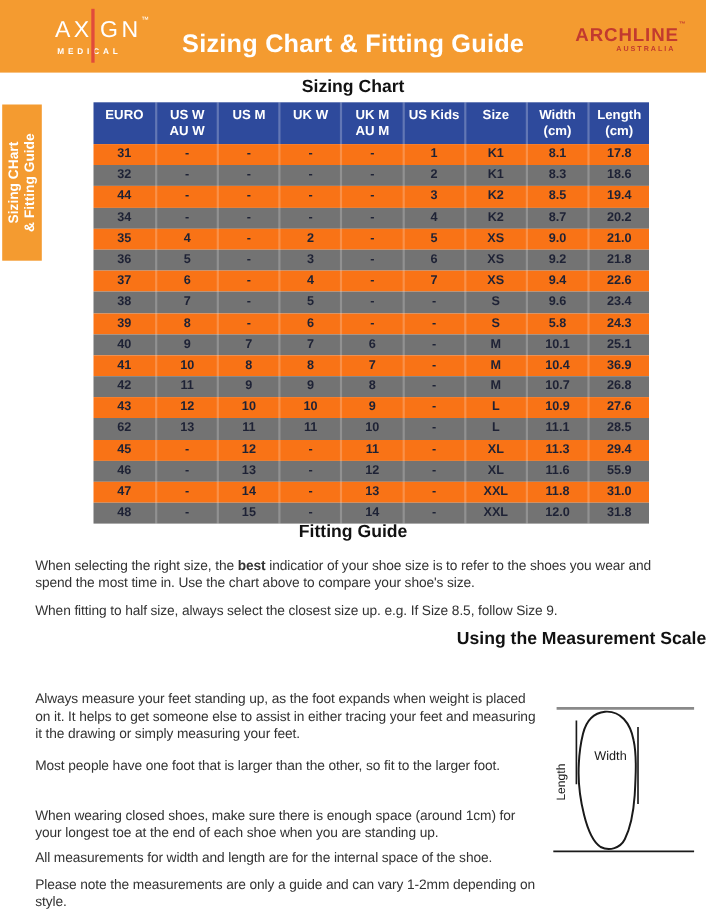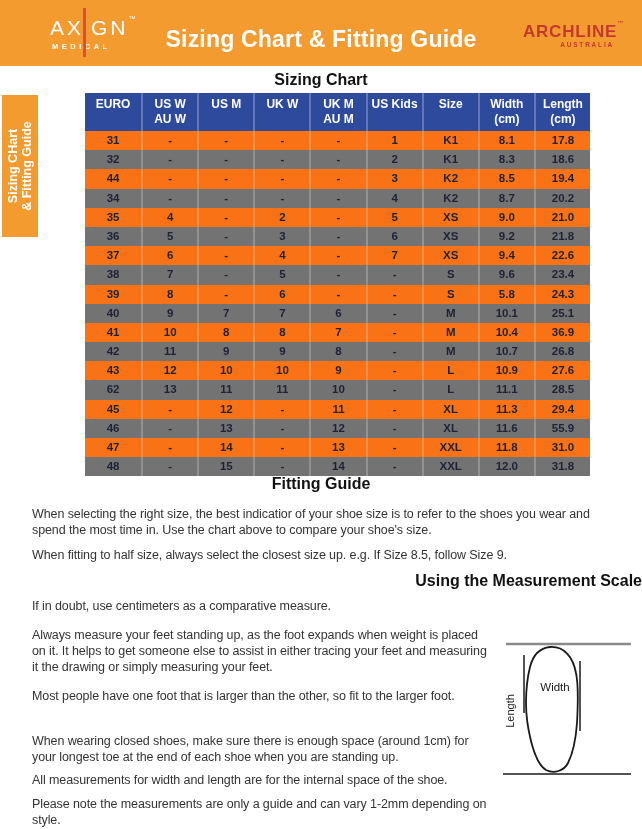--- a/index.html
+++ b/index.html
@@ -56,21 +56,21 @@
   .para{position:absolute;left:32px;margin:0;font-size:12.5px;line-height:16px;color:#333;letter-spacing:-0.1px;}
   #p-fg1{top:506px;width:588px;}
   #p-fg2{top:547px;width:588px;}
   #p-ms0{top:598px;width:588px;}
   #p-ms1{top:627px;width:462px;}
   #p-ms2{top:679px;width:588px;}
   #p-ms3{top:688px;width:588px;}
   #p-ms4{top:733px;width:462px;}
   #p-ms5{top:772px;width:588px;}
   #p-ms6{top:796px;width:462px;}
-  .bold{font-weight:normal;}
+  .bold{font-weight:bold;}
   
   .foot-diagram{position:absolute;left:498px;top:637px;width:140px;height:150px;}
 </style>
 </head>
 <body>
 
 <div class="page">
 
   <div class="banner">
     <div class="axign">
@@ -310,21 +310,20 @@
       </div>
   </div>
 
   <h2 class="sec-heading" id="h-fitting">Fitting Guide</h2>
 
   <p class="para" id="p-fg1"><span>When selecting the right size, the </span><span class="bold">best</span><span> indicatior of your shoe size is to refer to the shoes you wear and spend the most time in. Use the chart above to compare your shoe's size.</span></p>
   <p class="para" id="p-fg2">When fitting to half size, always select the closest size up. e.g. If Size 8.5, follow Size 9.</p>
 
   <h2 class="sec-heading" id="h-measure">Using the Measurement Scale</h2>
 
-  <p class="para" id="p-ms0">If in doubt, use centimeters as a comparative measure.</p>
   <p class="para" id="p-ms1">Always measure your feet standing up, as the foot expands when weight is placed on it. It helps to get someone else to assist in either tracing your feet and measuring it the drawing or simply measuring your feet.</p>
   <p class="para" id="p-ms3">Most people have one foot that is larger than the other, so fit to the larger foot.</p>
   <p class="para" id="p-ms4">When wearing closed shoes, make sure there is enough space (around 1cm) for your longest toe at the end of each shoe when you are standing up.</p>
   <p class="para" id="p-ms5">All measurements for width and length are for the internal space of the shoe.</p>
   <p class="para" id="p-ms6">Please note the measurements are only a guide and can vary 1-2mm depending on style.</p>
 
   <svg class="foot-diagram" viewBox="0 0 140 150">
     <line x1="8" y1="7" x2="133" y2="7" stroke="#8a8a8a" stroke-width="2.6"></line>
     <path d="M 52,10 C 42,11 35,18 32,30 C 29,42 28,54 28,66 C 28,80 30,92 33,104 C 36,116 40,128 48,133 C 56,137 66,134 70,126 C 75,116 78,100 79,86 C 80,68 81,50 78,36 C 75,20 66,9 52,10 Z" fill="none" stroke="#1a1a1a" stroke-width="1.8"></path>
     <line x1="26" y1="18" x2="26" y2="76" stroke="#1a1a1a" stroke-width="1.5"></line>

